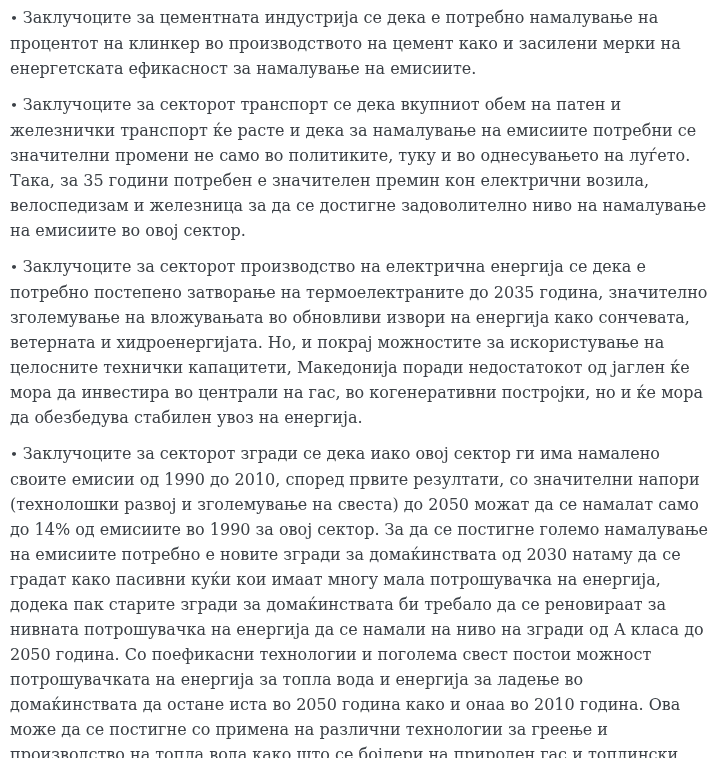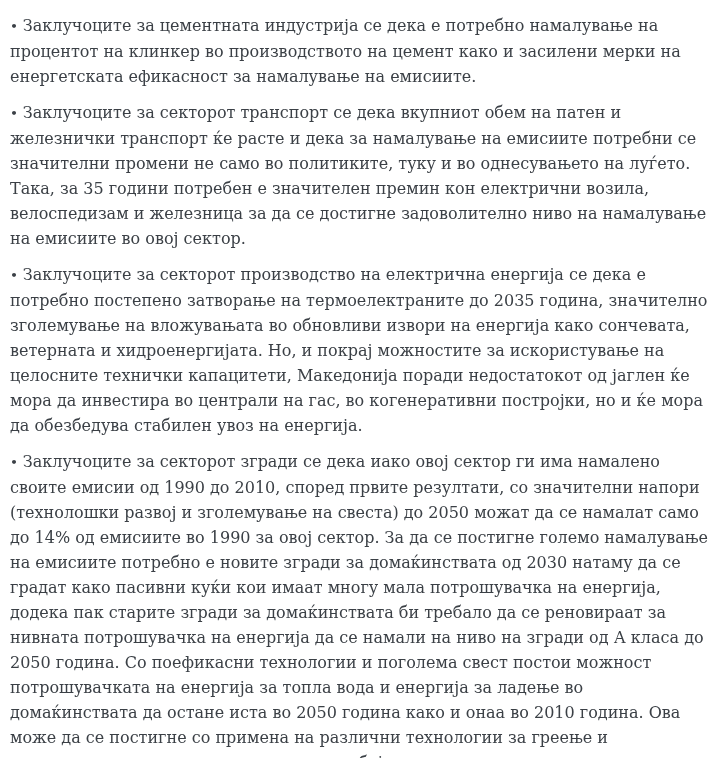--- a/index.html
+++ b/index.html
@@ -16,21 +16,21 @@
     box-sizing: border-box;
     width: 728px;
     padding: 5px 14px 0 10px;
     font-family: "DejaVu Serif", "Liberation Serif", serif;
     font-size: 16px;
     line-height: 25px;
     color: #3b4046;
     text-align: left;
   }
   .para {
-    margin: 8px 0 11px 0;
+    margin: 0 0 11px 0;
   }
   .bullet {
     display: inline-block;
     margin-right: 0.35em;
     font-size: 0.85em;
     vertical-align: baseline;
   }
 </style>
 </head>
 <body style="background: rgb(255, 255, 255);">

